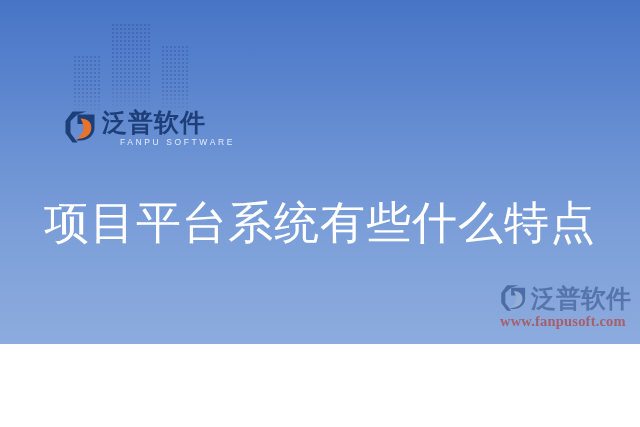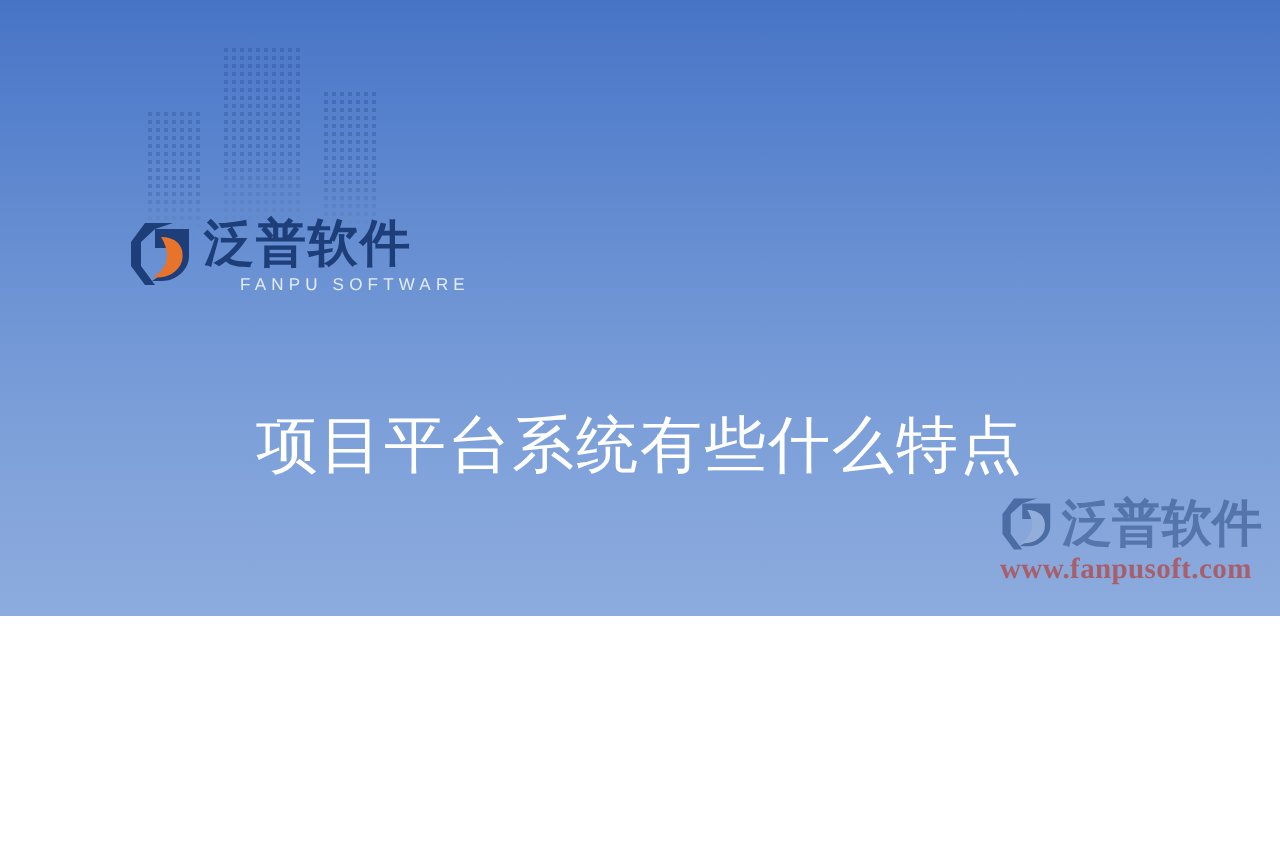--- a/index.html
+++ b/index.html
@@ -11,21 +11,21 @@
     overflow:hidden;
   }
 
   body {
     font-family:"Liberation Sans", sans-serif;
   }
 
   #banner {
     position:relative;
     width:640px;
-    height:308px;
+    height:344px;
     overflow:hidden;
     background:linear-gradient(to bottom,
         #4874c6 0%,
         #5580cc 18%,
         #6b92d3 45%,
         #7c9fd9 68%,
         #87a7dc 88%,
         #8cabde 100%);
   }
 
@@ -112,21 +112,21 @@
     margin-left:16px;
   }
 
   
   #headline {
     position:absolute;
     left:0; right:0;
     top:201px;
     text-align:center;
     font-family:"Liberation Serif", "DejaVu Serif", serif;
-    font-size:31px;
+    font-size:45px;
     line-height:44px;
     color:#ffffff;
     letter-spacing:1px;
     white-space:nowrap;
   }
 
   
   #watermark {
     position:absolute;
     right:2px;

